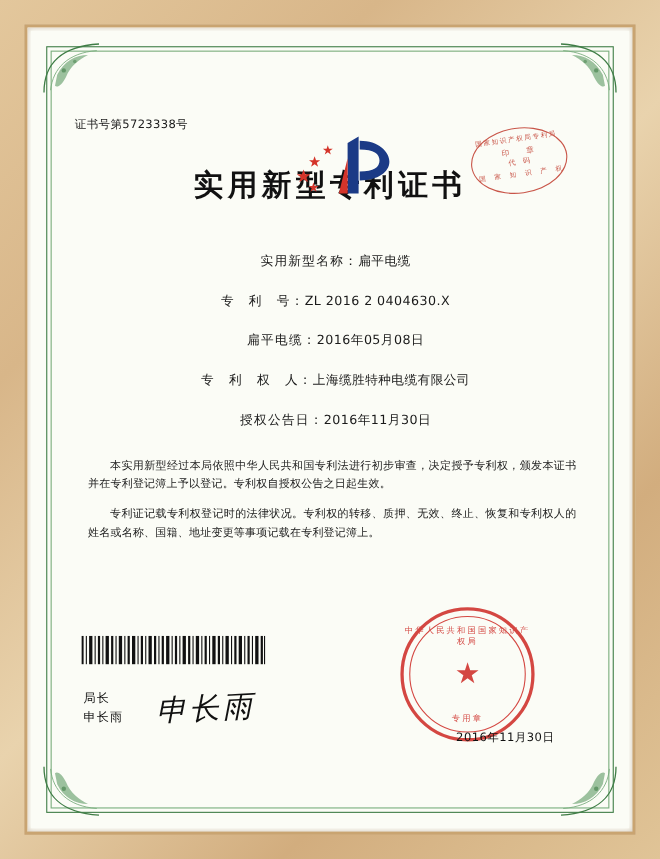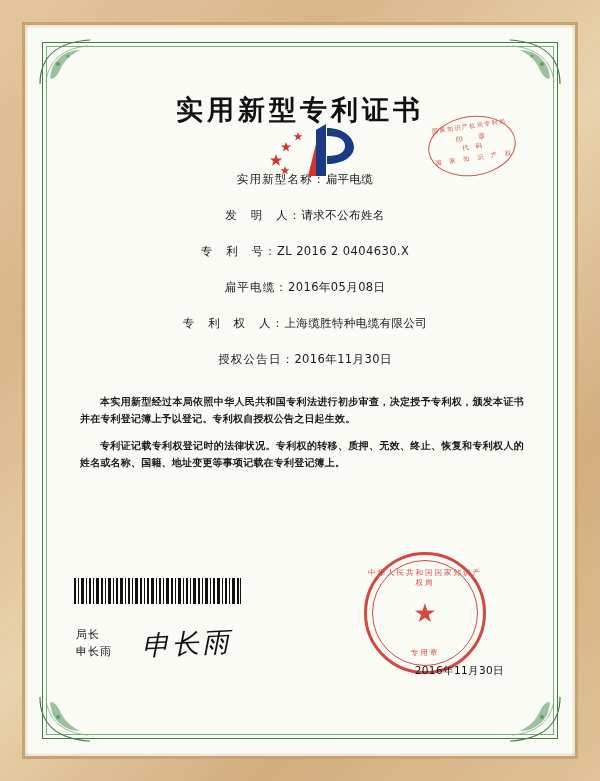--- a/index.html
+++ b/index.html
@@ -155,21 +155,20 @@
     letter-spacing: 1.2px;
   }
   .field-value {
     display: inline;
     letter-spacing: 0.4px;
   }
 
   .paragraphs {
     margin-top: 26px;
     padding: 0 8px 0 12px;
-    font-weight: bold;
   }
   .para {
     font-size: 10px;
     line-height: 17px;
     color: #1a1a1a;
     text-align: justify;
     text-indent: 2em;
     letter-spacing: 0.2px;
     margin-bottom: 1px;
     font-family: "DejaVu Sans", sans-serif;
@@ -292,20 +291,21 @@
     </svg>
     <svg class="corner br" viewBox="0 0 54 48">
       <path d="M2 46 C2 20 18 4 52 2" fill="none" stroke="#3f7d46" stroke-width="1.2"></path>
       <path d="M8 44 C10 24 24 10 50 8" fill="none" stroke="#79ad7d" stroke-width="0.8"></path>
       <path d="M14 30 C20 18 30 12 42 12 C34 16 26 22 22 32 C18 40 14 42 12 40 Z" fill="#4e8f55" opacity="0.55"></path>
       <circle cx="20" cy="26" r="2" fill="#3f7d46" opacity="0.6"></circle>
     </svg>
 
     <div class="content">
 
+      <div class="cert-no">证书号第5723338号</div>
 
       <svg class="logo" viewBox="0 0 92 64">
         <g fill="#d4342a">
           <polygon points="6,34 7.6,38.4 12.2,38.4 8.5,41.2 9.9,45.7 6,42.9 2.1,45.7 3.5,41.2 -0.2,38.4 4.4,38.4"></polygon>
           <polygon points="16,22 17.3,25.6 21.1,25.6 18,27.9 19.2,31.6 16,29.3 12.8,31.6 14,27.9 10.9,25.6 14.7,25.6"></polygon>
           <polygon points="28,12 29.1,15.2 32.5,15.2 29.7,17.2 30.8,20.4 28,18.4 25.2,20.4 26.3,17.2 23.5,15.2 26.9,15.2"></polygon>
           <polygon points="15,46 16.1,49.2 19.5,49.2 16.7,51.2 17.8,54.4 15,52.4 12.2,54.4 13.3,51.2 10.5,49.2 13.9,49.2"></polygon>
         </g>
         <path d="M46 56 L46 10 L56 4 L56 56 Z" fill="#1b3a86"></path>
         <path d="M57 8 C74 8 84 18 84 27 C84 36 74 44 57 44 L57 36 C70 36 75 32 75 26 C75 20 70 16 57 16 Z" fill="#1b3a86"></path>
@@ -317,23 +317,20 @@
         <div class="os-mid">印　　章</div>
         <div class="os-line">代　码</div>
         <div class="os-bot">国　家　知　识　产　权</div>
       </div>
 
       <div class="main-title">实用新型专利证书</div>
 
       <div class="fields">
         <div class="field-row">
           <span class="field-label">实用新型名称：</span><span class="field-value">扁平电缆</span>
-        </div>
-        <div class="field-row">
-          <span class="field-label">发　明　人：</span><span class="field-value">请求不公布姓名</span>
         </div>
         <div class="field-row">
           <span class="field-label">专　利　号：</span><span class="field-value">ZL 2016 2 0404630.X</span>
         </div>
         <div class="field-row">
           <span class="field-label">扁平电缆：</span><span class="field-value">2016年05月08日</span>
         </div>
         <div class="field-row">
           <span class="field-label">专　利　权　人：</span><span class="field-value">上海缆胜特种电缆有限公司</span>
         </div>

